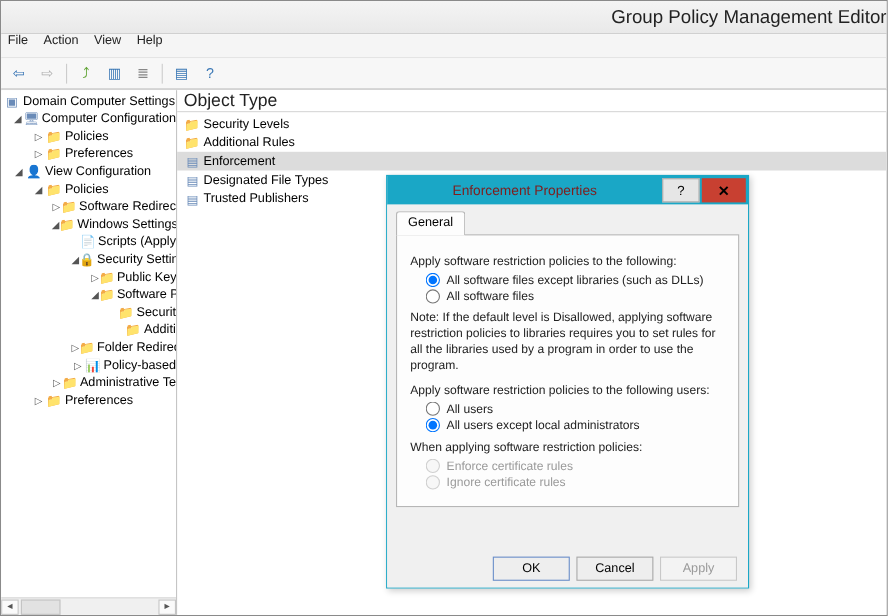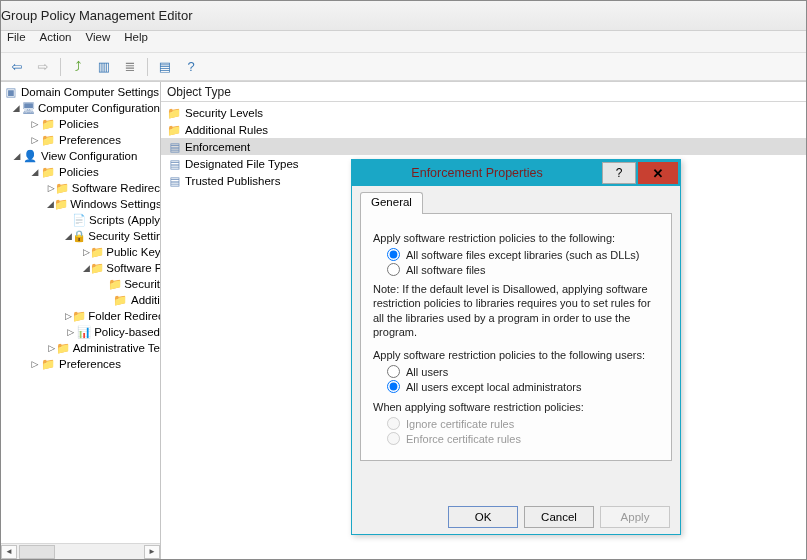--- a/index.html
+++ b/index.html
@@ -14,23 +14,23 @@
     overflow: hidden;
     position: relative;
     border: 1px solid #8a8a8a;
   }
   .titlebar {
     height: 30px;
     background: linear-gradient(#f4f4f4,#e9e9e9);
     border-bottom: 1px solid #d0d0d0;
     display: flex;
     align-items: center;
-    justify-content: flex-start;
+    justify-content: flex-end;
     color: #222;
-    font-size: 13px;
+    font-size: 17px;
   }
   .menubar {
     height: 22px;
     background: #f5f5f5;
     border-bottom: 1px solid #e0e0e0;
     display: flex;
     padding: 0 6px;
     gap: 14px;
   }
   .menubar span {
@@ -109,21 +109,21 @@
     display:flex;
     flex-direction:column;
   }
   .list-header {
     height: 20px;
     border-bottom: 1px solid #d6d6d6;
     display: flex;
     align-items: center;
     padding-left: 6px;
     background: #fff;
-    font-size: 12px;
+    font-size: 16px;
     color:#222;
     text-align:center;
   }
   .list-body {
     flex:1;
     padding: 2px 0;
   }
   .list-row {
     display: flex;
     align-items: center;
@@ -419,25 +419,25 @@
         <span>All users</span>
       </label>
       <label class="radio-row">
         <input type="radio" name="users" checked="" style="">
         <span>All users except local administrators</span>
       </label>
 
       <div class="section-label">When applying software restriction policies:</div>
       <label class="radio-row disabled">
         <input type="radio" name="cert" disabled="" style="">
-        <span>Ignore certificate rules</span>
+        <span>Enforce certificate rules</span>
       </label>
       <label class="radio-row disabled">
         <input type="radio" name="cert" disabled="" style="">
-        <span>Enforce certificate rules</span>
+        <span>Ignore certificate rules</span>
       </label>
     </div>
   </div>
   <div class="dlg-buttons">
     <div class="dlg-btn default">OK</div>
     <div class="dlg-btn">Cancel</div>
     <div class="dlg-btn disabled">Apply</div>
   </div>
 </div>
 

